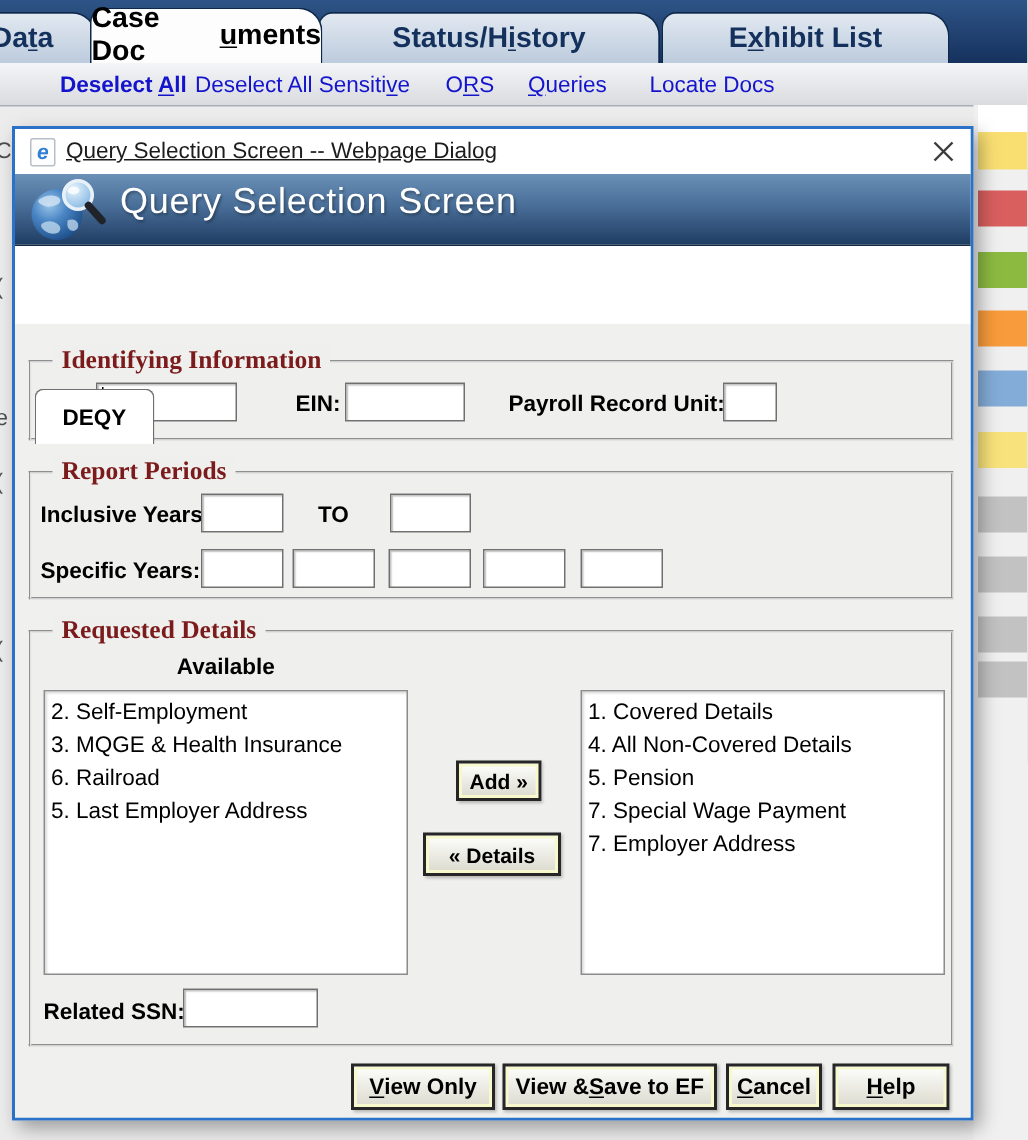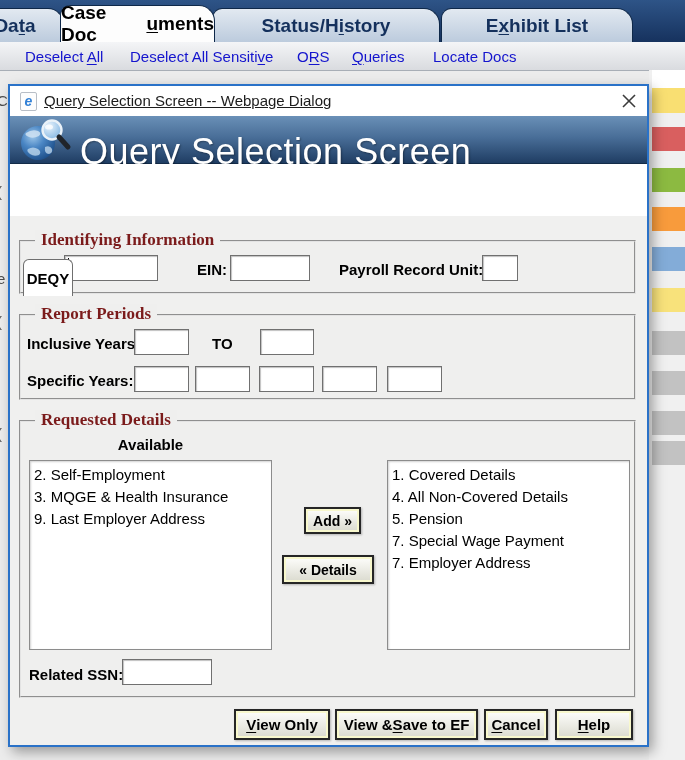--- a/index.html
+++ b/index.html
@@ -17,21 +17,21 @@
   .tab-data{left:-34px;width:96px;}
   .tab-case{left:60px;width:153px;}
   .tab-status{left:212px;width:226px;}
   .tab-exhibit{left:441px;width:190px;}
 
   
   .menubar{position:absolute;left:0;top:42px;width:685px;height:28px;
     background:linear-gradient(#f4f5f7,#d9dbdf);border-bottom:1px solid #a8aeb6;}
   .menu-item{position:absolute;top:6px;color:#1414cd;font-size:15px;white-space:nowrap;cursor:pointer;}
   .menu-item u{text-underline-offset:2px;}
-  .mi-0{left:-6px;} .mi-1{left:25px;} .mi-2{left:130px;} .mi-3{left:297px;} .mi-4{left:352px;} .mi-5{left:433px;}
+  .mi-0{left:-6px;} .mi-1{left:40px;font-weight:bold;} .mi-2{left:130px;} .mi-3{left:297px;} .mi-4{left:352px;} .mi-5{left:433px;}
 
   
   .rowstrip{position:absolute;left:649px;top:70px;width:36px;height:690px;background:#f0f0f0;}
   .rowstrip .bar{position:absolute;left:3px;width:33px;height:24px;}
   .frags{position:absolute;left:0;top:70px;width:8px;height:690px;}
   .frags .frag-item{position:absolute;left:-3px;width:10px;overflow:hidden;color:#4d4d4d;font-size:15px;}
 
   
   .dialog{position:absolute;left:8px;top:84px;width:637px;height:659px;
     border:2px solid #2a72c8;background:#f0f0ef;box-shadow:4px 5px 12px rgba(0,0,0,.35);}
@@ -39,31 +39,31 @@
   .ie-icon{position:absolute;left:10px;top:6px;width:15px;height:17px;background:#fdfdfd;
     border:1px solid #b8bec6;border-radius:2px;color:#2f7fd6;font-weight:700;font-style:italic;
     font-size:14px;line-height:16px;text-align:center;}
   .dlg-title{position:absolute;left:34px;top:6px;font-size:15px;color:#1c1c1c;white-space:nowrap;text-decoration:underline;}
   .close-btn{position:absolute;right:10px;top:7px;width:16px;height:16px;cursor:pointer;}
   .close-btn svg{display:block;}
 
   .banner{position:absolute;left:0;top:30px;width:100%;height:48px;
     background:linear-gradient(#6a90b7,#496e98 45%,#1f3d63 100%);border-bottom:1px solid #132b48;box-sizing:border-box;}
   .globe{position:absolute;left:8px;top:1px;}
-  .banner-title{position:absolute;left:70px;top:15px;font-size:36px;color:#fff;letter-spacing:.5px;
-    text-shadow:1px 1px 2px rgba(0,0,0,.35);white-space:nowrap;text-decoration:underline;}
+  .banner-title{position:absolute;left:70px;top:5px;font-size:24px;color:#fff;letter-spacing:.5px;
+    text-shadow:1px 1px 2px rgba(0,0,0,.35);white-space:nowrap;}
 
   .tabstrip{position:absolute;left:0;top:78px;width:100%;height:52px;background:#fff;}
   .tabline{position:absolute;left:0;top:129px;width:100%;height:1px;background:#7a7a7a;}
   .dtab{position:absolute;display:flex;align-items:center;justify-content:center;
     font-size:15px;font-weight:700;color:#2b2b2b;cursor:pointer;box-sizing:border-box;
     border:1px solid #898989;border-bottom:none;border-radius:6px 6px 0 0;
     background:linear-gradient(#fbfcfd,#c9d8e6);top:99px;height:30px;}
   .dtab.active{top:95px;height:37px;background:#fff;color:#000;z-index:3;border-color:#6f6f6f;}
-  .dt-0{left:13px;width:50px;} .dt-1{left:91px;width:63px;} .dt-2{left:159px;width:70px;} .dt-3{left:236px;width:68px;}
+  .dt-0{left:13px;width:80px;} .dt-1{left:91px;width:63px;} .dt-2{left:159px;width:70px;} .dt-3{left:236px;width:68px;}
 
   .content{position:absolute;left:0;top:130px;width:100%;height:529px;background:#f0f0ef;}
 
   .fs{position:absolute;background:#efefee;border:2px groove #e3e3e3;box-sizing:border-box;}
   .fs-legend{position:absolute;top:-12px;left:14px;background:#efefee;padding:0 6px;
     color:#7b1b1b;font-family:"Liberation Serif",serif;font-weight:700;font-size:17px;white-space:nowrap;}
   .fs1{left:9px;top:24px;width:617px;height:54px;}
   .fs2{left:9px;top:98px;width:617px;height:86px;}
   .fs3{left:9px;top:204px;width:617px;height:278px;}
 
@@ -226,21 +226,22 @@
         <input class="tbox i-sp3" value="" style="">
         <input class="tbox i-sp4" value="" style="">
       </div>
 
       <div class="fs fs3">
         <span class="fs-legend">Requested Details</span>
         <span class="col-header h-avail">Available</span>
         <div class="listbox lb-avail">
             <div class="list-item">2. Self-Employment</div>
             <div class="list-item">3. MQGE &amp; Health Insurance</div>
-            <div class="list-item">9. Last Employer Address</div>
+            <div class="list-item">6. Railroad</div>
+            <div class="list-item">5. Last Employer Address</div>
           </div>
         <div class="listbox lb-sel">
             <div class="list-item">1. Covered Details</div>
             <div class="list-item">4. All Non-Covered Details</div>
             <div class="list-item">5. Pension</div>
             <div class="list-item">7. Special Wage Payment</div>
             <div class="list-item">7. Employer Address</div>
           </div>
         <div class="pushbtn b-add">Add »</div>
         <div class="pushbtn b-remove">« Details</div>

